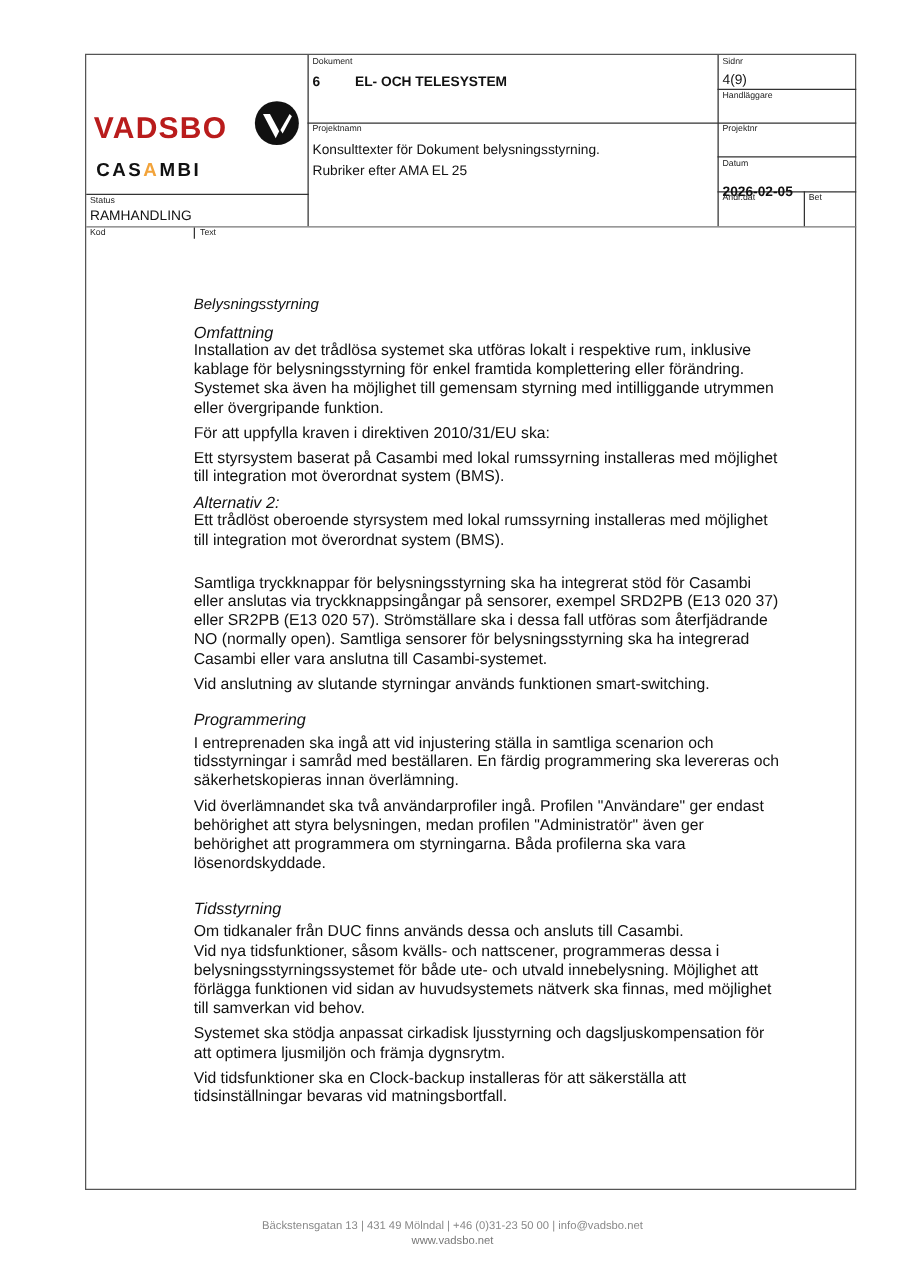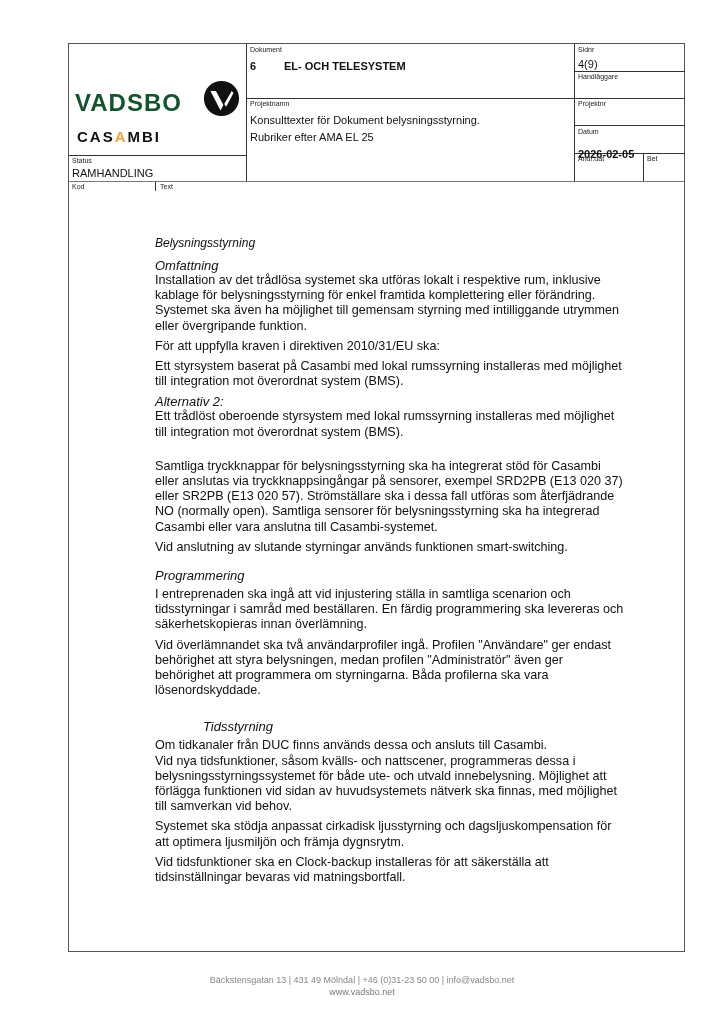--- a/index.html
+++ b/index.html
@@ -11,21 +11,21 @@
   .frame {
     position: absolute; left: 68px; top: 43px; width: 617px; height: 909px;
     border: 1px solid #555; box-sizing: border-box;
   }
   .line { position: absolute; background: #333; }
   .lbl { position: absolute; font-size: 7px; color: #222; }
   .val { position: absolute; font-size: 11px; color: #111; }
   .bold { font-weight: bold; }
   .logo-vadsbo {
     position: absolute; left: 6px; top: 45px; font-size: 24px; font-weight: bold;
-    letter-spacing: 1px; color: #14532d;
+    letter-spacing: 1px; color: #b91c1c;
   }
   .logo-casambi {
     position: absolute; left: 8px; top: 84px; font-size: 15px; font-weight: bold;
     letter-spacing: 2px; color: #111;
   }
   .logo-casambi .a { color: #f2a33a; }
   .vicon { position: absolute; left: 134px; top: 36px; width: 37px; height: 37px; }
   .content {
     position: absolute; left: 155px; top: 234px; width: 470px;
     font-size: 12.6px; line-height: 15.2px; color: #111;
@@ -106,21 +106,21 @@
   <div class="gap"></div>
   <p>Samtliga tryckknappar för belysningsstyrning ska ha integrerat stöd för Casambi eller anslutas via tryckknappsingångar på sensorer, exempel SRD2PB (E13 020 37) eller SR2PB (E13 020 57). Strömställare ska i dessa fall utföras som återfjädrande NO (normally open). Samtliga sensorer för belysningsstyrning ska ha integrerad Casambi eller vara anslutna till Casambi-systemet.</p>
   <p>Vid anslutning av slutande styrningar används funktionen smart-switching.</p>
   <div class="gap" style="height:8px;"></div>
 
   <h2 style="margin-bottom:4px;">Programmering</h2>
   <p>I entreprenaden ska ingå att vid injustering ställa in samtliga scenarion och tidsstyrningar i samråd med beställaren. En färdig programmering ska levereras och säkerhetskopieras innan överlämning.</p>
   <p>Vid överlämnandet ska två användarprofiler ingå. Profilen "Användare" ger endast behörighet att styra belysningen, medan profilen "Administratör" även ger behörighet att programmera om styrningarna. Båda profilerna ska vara lösenordskyddade.</p>
   <div class="gap" style="height:16px;"></div>
 
-  <h2 style="margin-bottom:4px;margin-left:48px;">Tidsstyrning</h2>
+  <h2 style="margin-bottom:4px;">Tidsstyrning</h2>
   <p style="margin:0;">Om tidkanaler från DUC finns används dessa och ansluts till Casambi.</p>
   <p>Vid nya tidsfunktioner, såsom kvälls- och nattscener, programmeras dessa i belysningsstyrningssystemet för både ute- och utvald innebelysning. Möjlighet att förlägga funktionen vid sidan av huvudsystemets nätverk ska finnas, med möjlighet till samverkan vid behov.</p>
   <p>Systemet ska stödja anpassat cirkadisk ljusstyrning och dagsljuskompensation för att optimera ljusmiljön och främja dygnsrytm.</p>
   <p>Vid tidsfunktioner ska en Clock-backup installeras för att säkerställa att tidsinställningar bevaras vid matningsbortfall.</p>
 </div>
 
 <div class="footer">
   <div>Bäckstensgatan 13 | 431 49 Mölndal | +46 (0)31-23 50 00 | info@vadsbo.net</div>
   <div class="web">www.vadsbo.net</div>
 </div>

